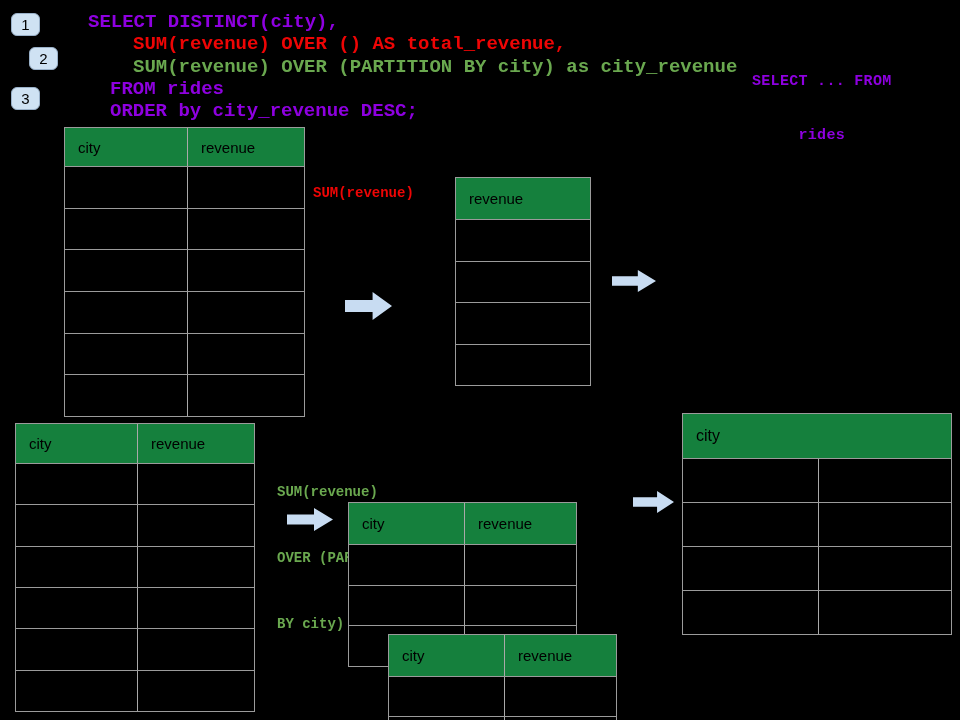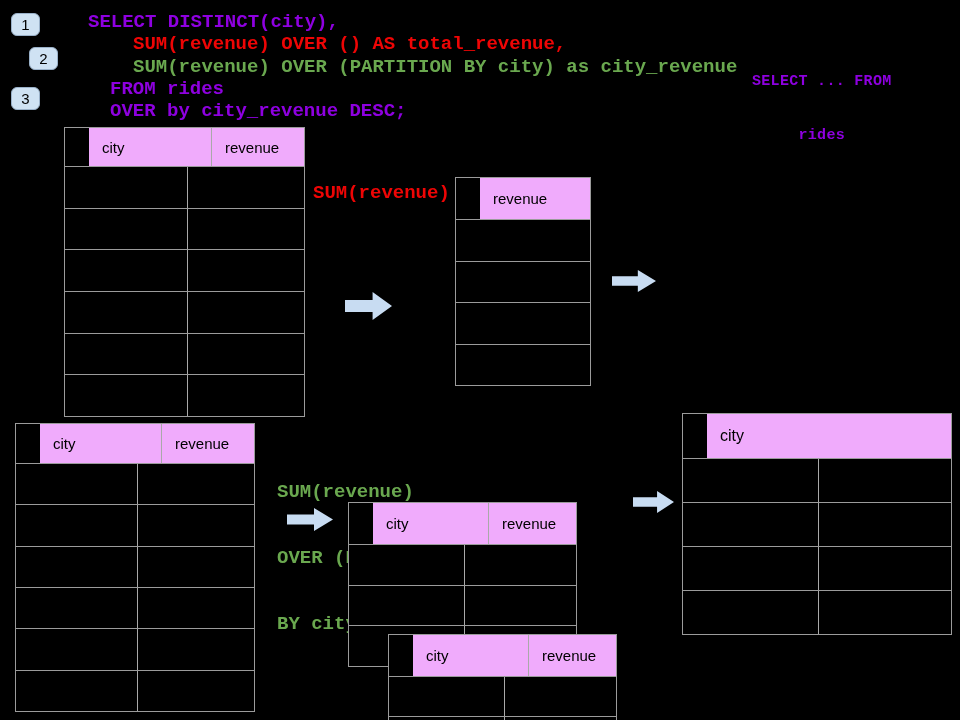--- a/index.html
+++ b/index.html
@@ -5,31 +5,31 @@
   html,body{margin:0;padding:0;background:#000;}
   .stage{position:relative;width:960px;height:720px;background:#000;overflow:hidden;
          font-family:"Liberation Sans",sans-serif;}
   
   .code-line{position:absolute;font-family:"Liberation Mono",monospace;font-weight:bold;
              font-size:19px;white-space:pre;line-height:22px;}
   .purple{color:#8e00e0;text-align:center;}
   .red{color:#ee0505;}
   .green{color:#6aa84f;}
   .annot{position:absolute;font-family:"Liberation Mono",monospace;font-weight:bold;
-         font-size:19px;line-height:22.5px;white-space:pre;}
+         font-size:14px;line-height:22.5px;white-space:pre;}
   .snippet{position:absolute;font-family:"Liberation Mono",monospace;font-weight:bold;
            font-size:15px;line-height:18px;letter-spacing:.3px;white-space:pre;}
   
   .badge{position:absolute;width:29px;height:23px;background:#cfe2f3;border:1px solid #9ab1c9;
          border-radius:6px;display:flex;align-items:center;justify-content:center;
          font-size:15px;color:#000;box-sizing:border-box;}
   
   .tbl{position:absolute;display:flex;flex-direction:column;border:1px solid #9b9b9b;
        box-sizing:border-box;background:#000;}
-  .hdr{display:flex;background:#f0abfc;flex:0 0 auto;margin-left:24px;}
+  .hdr{display:flex;background:#15803d;flex:0 0 auto;}
   .hc{box-sizing:border-box;display:flex;align-items:center;padding-left:13px;
       font-size:15px;color:#000;}
   .hc+.hc,.bc+.bc{border-left:1px solid #a9a9a9;}
   .row{display:flex;flex:1;border-top:1px solid #9b9b9b;}
   .bc{box-sizing:border-box;}
   .hdr-lg .hc{font-size:16px;}
   
   .arrow{position:absolute;}
   .arrow svg{display:block;width:100%;height:100%;}
 </style>
@@ -45,21 +45,21 @@
       <span>2</span>
     </div>
   <div class="badge" style="left:11px;top:87px;">
       <span>3</span>
     </div>
 
   <div class="code-line purple" style="left:88px;top:11px;">SELECT DISTINCT(city),</div>
   <div class="code-line green" style="left:133px;top:56px;">SUM(revenue) OVER (PARTITION BY city) as city_revenue</div>
   <div class="code-line red" style="left:133px;top:33px;">SUM(revenue) OVER () AS total_revenue,</div>
   <div class="code-line purple" style="left:110px;top:78px;">FROM rides</div>
-  <div class="code-line purple" style="left:110px;top:100px;">OVER by city_revenue DESC;</div>
+  <div class="code-line purple" style="left:110px;top:100px;">ORDER by city_revenue DESC;</div>
 
   <div class="snippet purple" style="left:752px;top:37px;">
     <div>SELECT ... FROM</div>
     <div>rides</div>
   </div>
 
   <div class="annot red" style="left:313px;top:137px;">
     <div>SUM(revenue)</div>
   </div>
 

